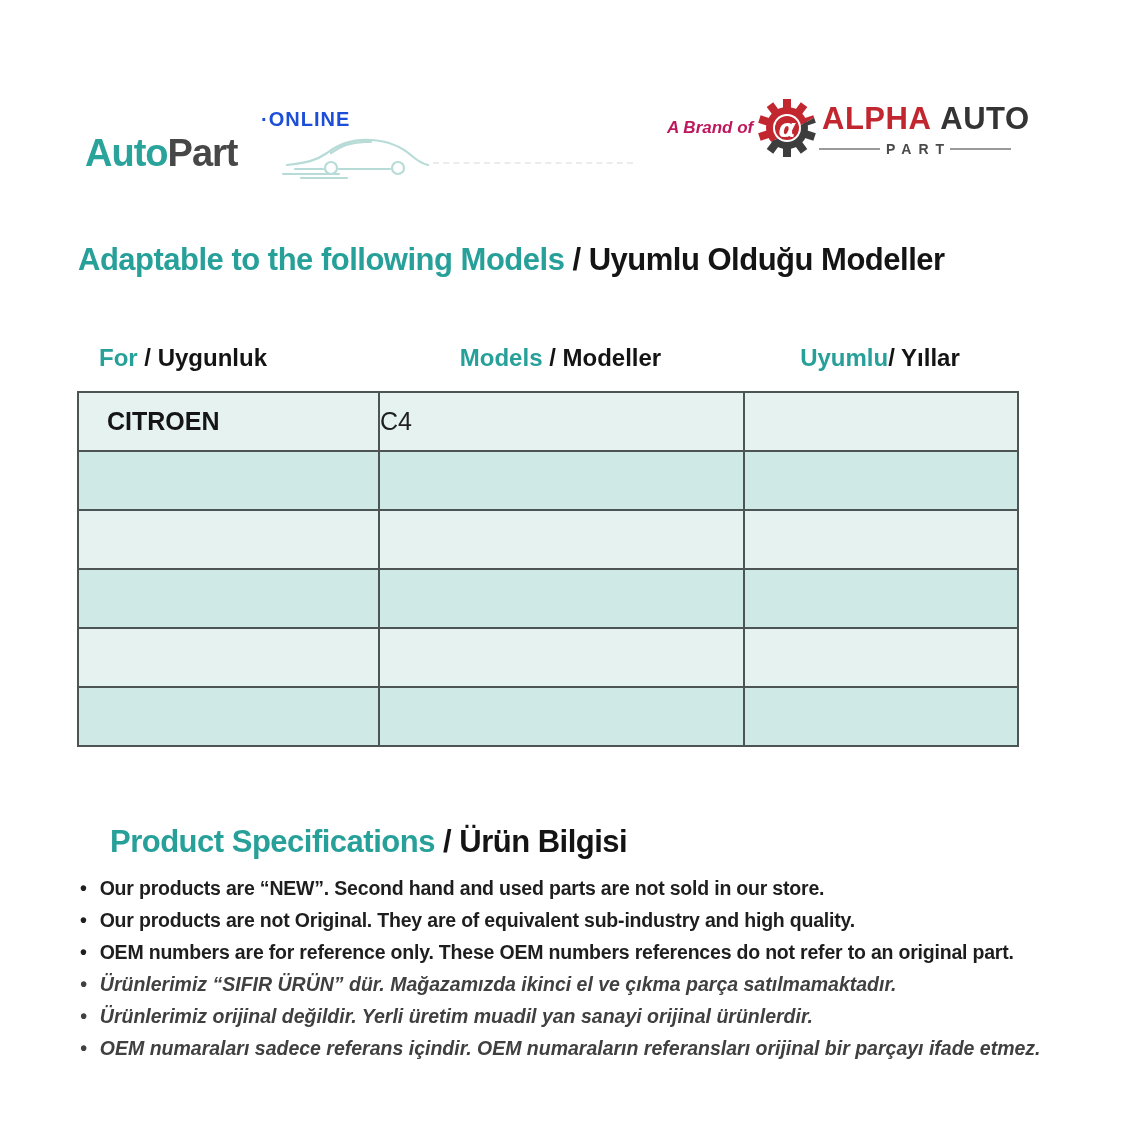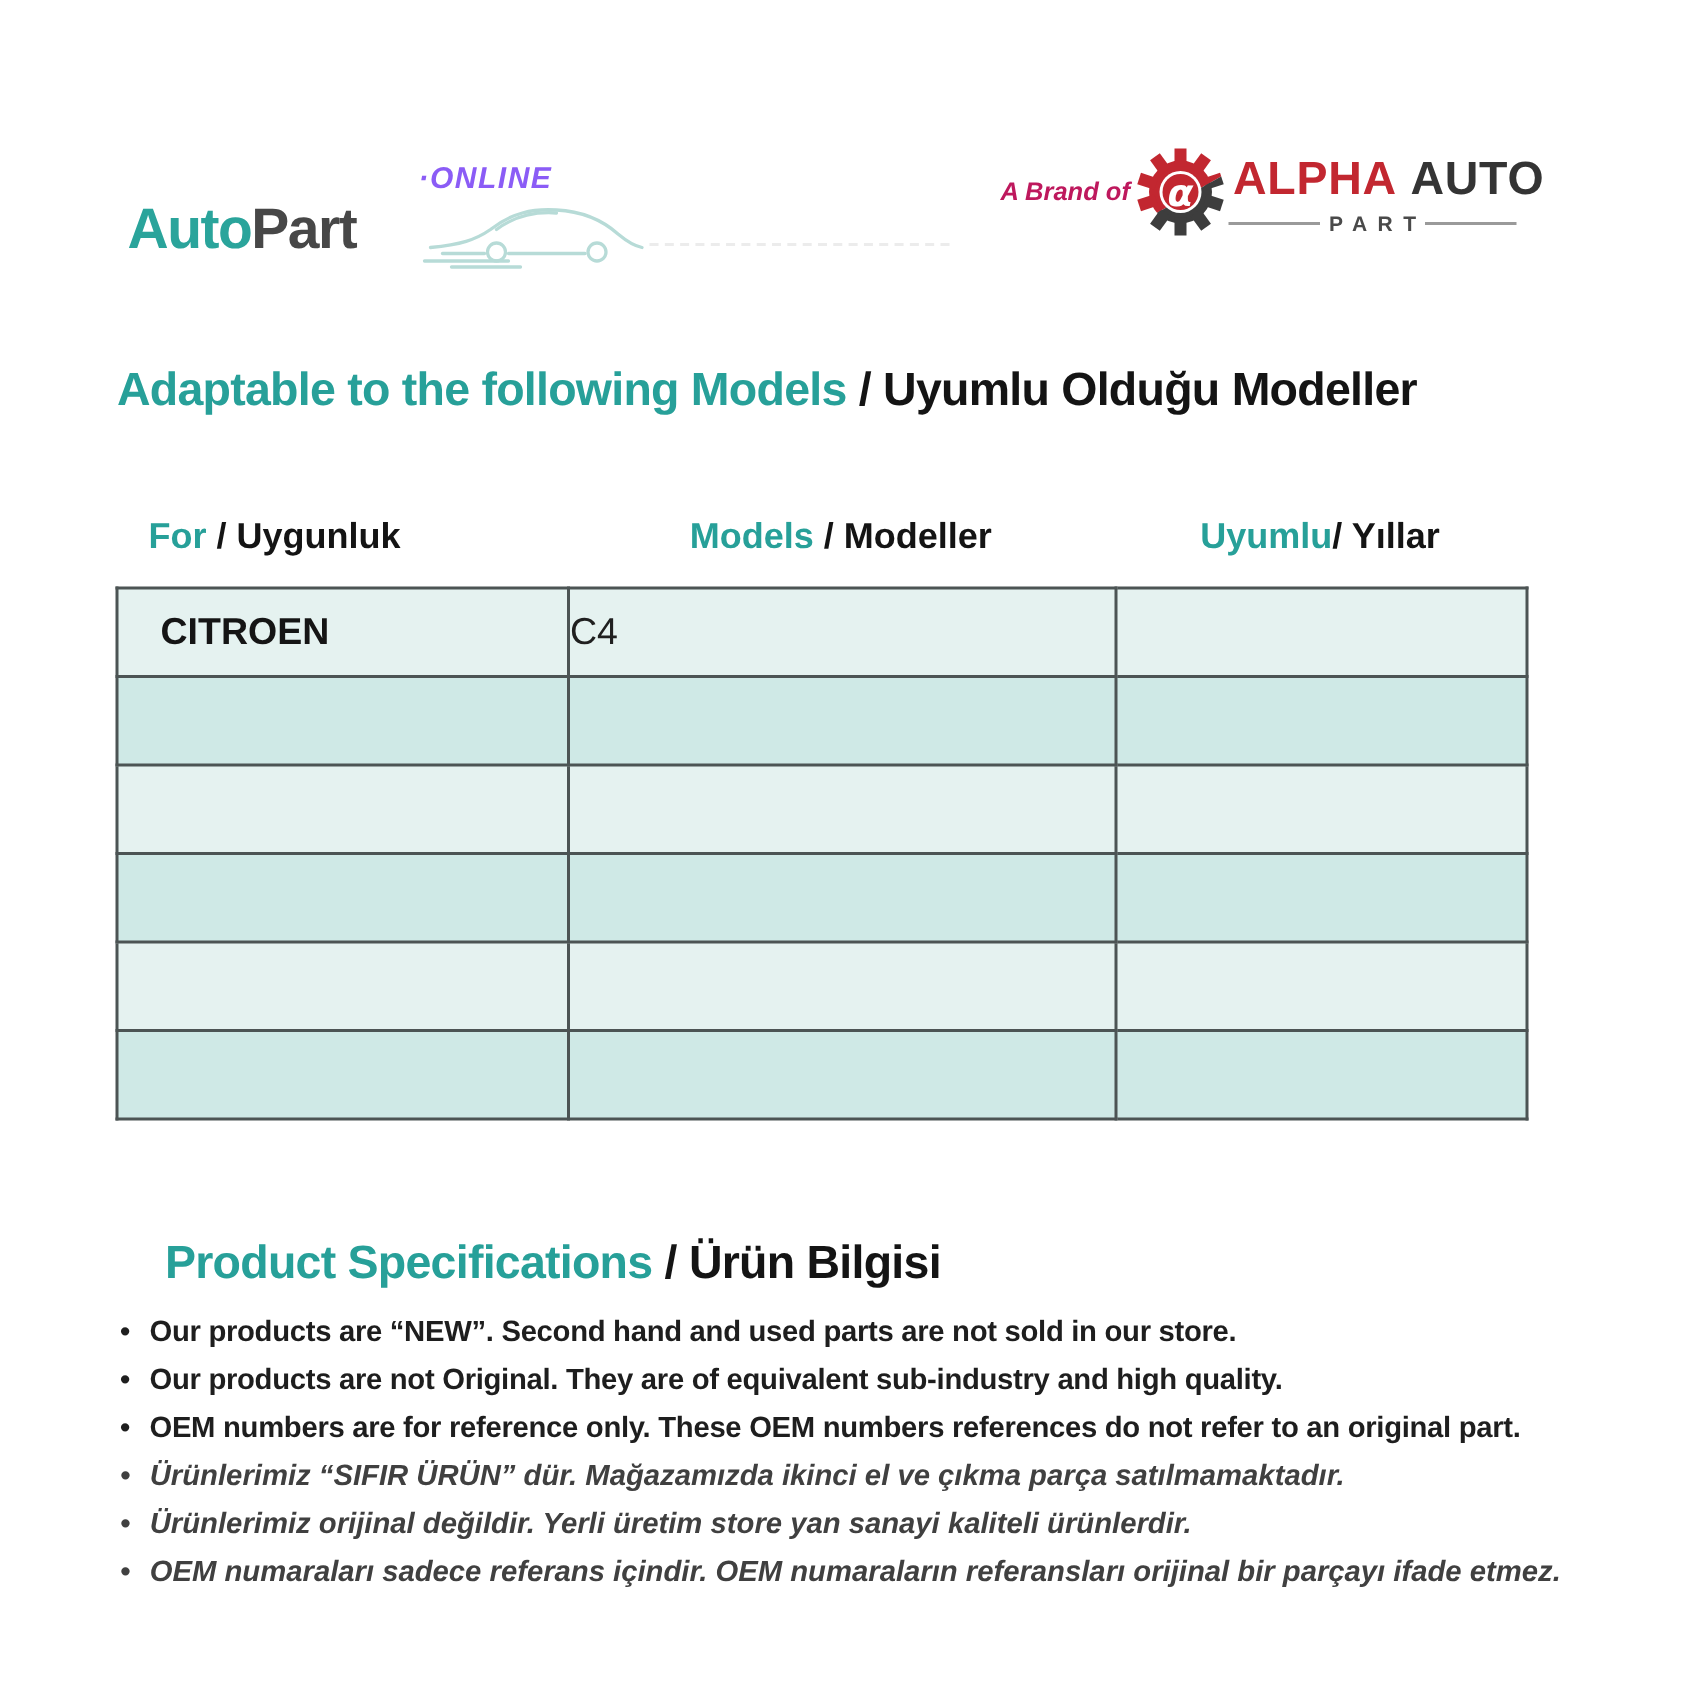--- a/index.html
+++ b/index.html
@@ -8,22 +8,22 @@
     position:relative; width:1133px; height:1133px; background:#ffffff;
     font-family:"Liberation Sans", sans-serif; overflow:hidden;
   }
 
   
   .logo-left { position:absolute; left:85px; top:98px; width:480px; height:80px; }
   .logo-wordmark { font-size:38px; font-weight:bold; letter-spacing:-1px; line-height:52px; white-space:nowrap;margin-top:29px; }
   .logo-auto { color:#2AA49B; }
   .logo-part { color:#474747; }
   .logo-online {
-    position:absolute; left:194px; top:10px; font-size:20px; font-weight:bold;
-    font-style:italic; color:#8b5cf6; letter-spacing:1px; white-space:nowrap;
+    position:absolute; left:176px; top:10px; font-size:20px; font-weight:bold;
+    color:#1d4ed8; letter-spacing:1px; white-space:nowrap;
   }
   .car-sketch { position:absolute; left:196px; top:30px; }
   .faint-dashes { position:absolute; left:433px; top:162px; width:200px; border-top:2px dashed #ececec; }
 
   
   .logo-right { position:absolute; left:665px; top:96px; width:380px; height:80px; }
   .brand-of { position:absolute; left:2px; top:22px; font-size:17px; font-weight:bold; font-style:italic; color:#be185d; white-space:nowrap; }
   .gear-wrap { position:absolute; left:92px; top:2px; }
   .alpha-line { position:absolute; left:157px; top:5px; font-size:31px; font-weight:700; letter-spacing:0.5px; white-space:nowrap; }
   .alpha-red { color:#C22730; }
@@ -212,21 +212,21 @@
     <li class="b-en">
       <span class="dot">•</span>
       <span>OEM numbers are for reference only. These OEM numbers references do not refer to an original part.</span>
     </li>
     <li class="b-tr">
       <span class="dot">•</span>
       <span>Ürünlerimiz “SIFIR ÜRÜN” dür. Mağazamızda ikinci el ve çıkma parça satılmamaktadır.</span>
     </li>
     <li class="b-tr">
       <span class="dot">•</span>
-      <span>Ürünlerimiz orijinal değildir. Yerli üretim store yan sanayi kaliteli ürünlerdir.</span>
+      <span>Ürünlerimiz orijinal değildir. Yerli üretim muadil yan sanayi orijinal ürünlerdir.</span>
     </li>
     <li class="b-tr">
       <span class="dot">•</span>
       <span>OEM numaraları sadece referans içindir. OEM numaraların referansları orijinal bir parçayı ifade etmez.</span>
     </li>
   </ul>
 
 </div>
 
 </body></html>

